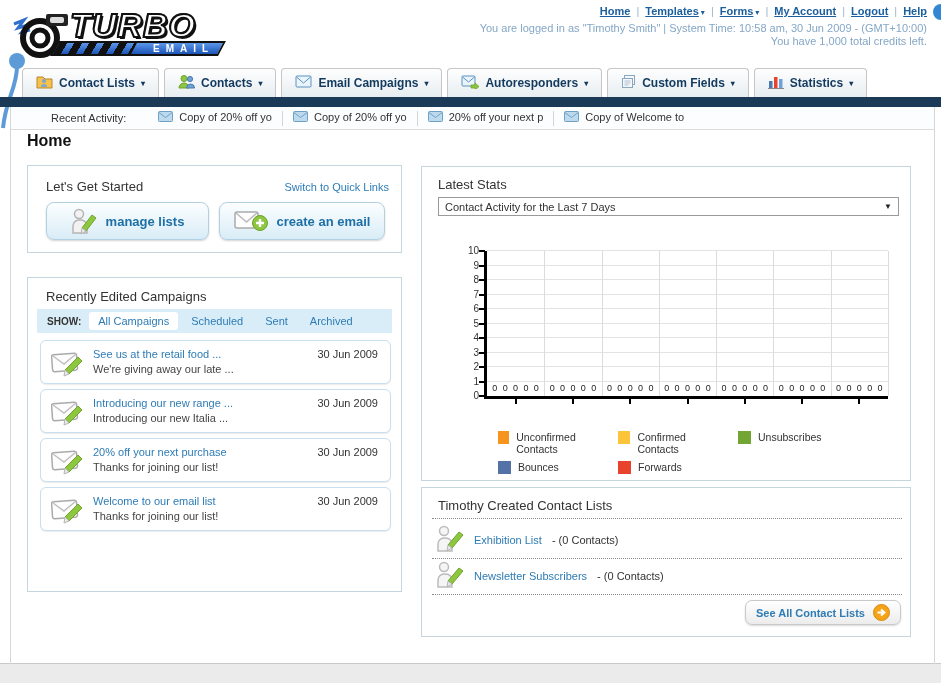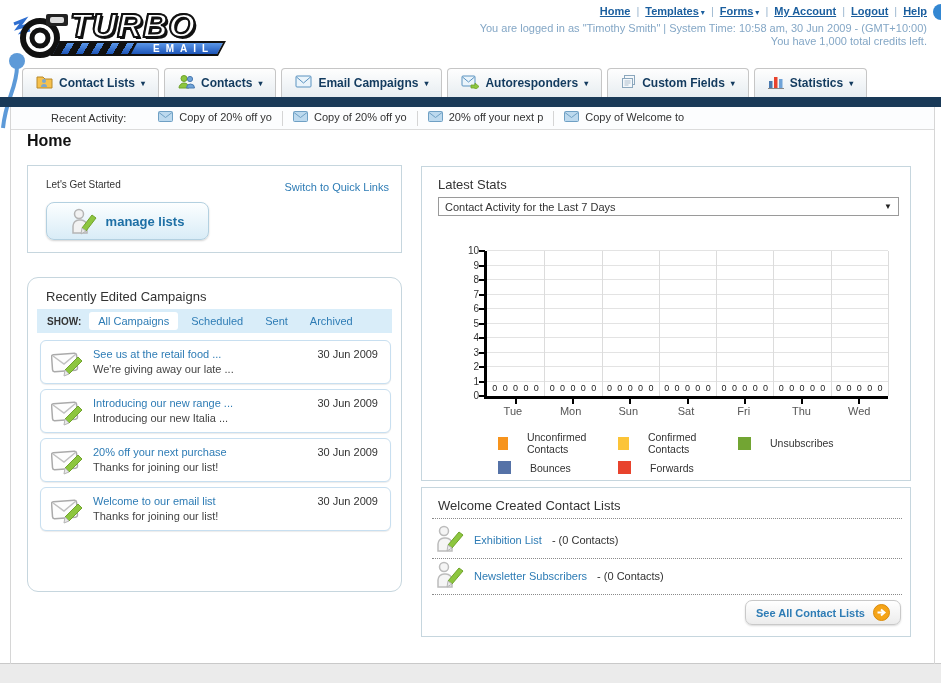--- a/index.html
+++ b/index.html
@@ -40,28 +40,28 @@
   .activity-item { display:flex; align-items:flex-start; gap:6px; padding:0 10px; border-left:1px solid #d5d5d5; height:15px; cursor:pointer; }
   .activity-item:first-of-type { border-left:none; }
   .activity-item span.txt { color:#333; white-space:nowrap; }
 
   
   .page-title { position:absolute; left:27px; top:132px; font-size:16px; font-weight:bold; color:#111; }
   .panel { position:absolute; background:#fff; border:1px solid #c6d6de; }
 
   
   .gs-panel { left:27px; top:165px; width:375px; height:88px; }
-  .gs-title { position:absolute; left:18px; top:13px; font-size:10px; color:#333; }
+  .gs-title { position:absolute; left:18px; top:13px; font-size:13px; color:#333; }
   .gs-switch { position:absolute; right:12px; top:15px; font-size:11px; color:#2e7cb5; cursor:pointer; }
   .big-btn { position:absolute; top:36px; height:38px; border:1px solid #b3d0e0; border-radius:8px; background:linear-gradient(#fcfeff,#d9ecf7); box-shadow:0 1px 2px rgba(0,0,0,.18); display:flex; align-items:center; justify-content:center; gap:9px; font-size:13px; font-weight:bold; color:#1d6fa5; cursor:pointer; }
   .big-btn.b1 { left:18px; width:163px; }
   .big-btn.b2 { left:191px; width:166px; }
 
   
-  .camp-panel { left:27px; top:277px; width:375px; height:315px;border-radius:11px; }
+  .camp-panel { left:27px; top:277px; width:375px; height:315px; }
   .camp-title { position:absolute; left:18px; top:11px; font-size:13px; color:#333; }
   .camp-tabstrip { position:absolute; left:9px; top:31px; width:355px; height:24px; background:#d9edf9; display:flex; align-items:center; font-size:11px; }
   .show-label { font-weight:bold; color:#333; font-size:10px; margin:0 8px 0 10px; }
   .camp-tab { color:#2e7cb5; padding:3px 9px; margin-right:4px; cursor:pointer; border-radius:3px; }
   .camp-tab.active { background:#fff; color:#2e7cb5; }
   .camp-card { position:absolute; left:12px; width:351px; height:44px; border:1px solid #c8dff0; border-radius:6px; background:#fff; box-shadow:0 1px 1px rgba(0,0,0,.08); cursor:pointer; }
   .camp-card .cicon { position:absolute; left:10px; top:8px; }
   .camp-card .ctitle { position:absolute; left:52px; top:7px; font-size:11px; color:#2e7cb5; }
   .camp-card .csub { position:absolute; left:52px; top:22px; font-size:11px; color:#444; }
   .camp-card .cdate { position:absolute; right:12px; top:7px; font-size:11px; color:#333; }
@@ -77,21 +77,21 @@
   .plot { position:absolute; left:46px; top:6px; width:404px; height:148px; border-left:3px solid #000; border-bottom:3px solid #000; }
   .hgrid { position:absolute; left:0; width:100%; height:1px; background:#e3e3e3; }
   .vgrid { position:absolute; top:0; height:100%; width:1px; background:#dcdcdc; }
   .ylab { position:absolute; right:100%; margin-right:8px; font-size:10px; color:#333; transform:translateY(5px); }
   .ydash { position:absolute; left:-8px; width:6px; height:2px; background:#000; }
   .xdash { position:absolute; bottom:-8px; width:2px; height:5px; background:#000; }
   .zeros-row { position:absolute; bottom:3px; display:flex; justify-content:space-evenly; font-size:9px; color:#222; }
   .xlabels { position:absolute; left:46px; top:160px; width:404px; display:flex; }
   .xlabels span { flex:1; text-align:center; font-size:11px; color:#555; }
   .legend { position:absolute; left:64px; top:264px; display:grid; grid-template-columns:120px 120px 140px; row-gap:6px; }
-  .leg-item { display:flex; align-items:center; gap:19px; font-size:10.5px; color:#333;padding-left:12px; }
+  .leg-item { display:flex; gap:7px; font-size:10.5px; color:#333;padding-left:12px; }
   .leg-swatch { width:13px; height:13px; }
 
   
   .cl-panel { left:421px; top:487px; width:490px; height:150px; }
   .cl-title { position:absolute; left:16px; top:10px; font-size:13px; color:#333; }
   .cl-dots { position:absolute; left:10px; width:470px; border-top:1px dotted #8a8a8a; }
   .cl-item { position:absolute; left:14px; height:32px; display:flex; align-items:center; gap:10px; font-size:11px; cursor:pointer; }
   .cl-item .nm { color:#2e7cb5; }
   .cl-item .sfx { color:#333; }
   .see-all { right:9px; top:112px; }
@@ -225,20 +225,29 @@
     <div class="gs-title">Let's Get Started</div>
     <a class="gs-switch">Switch to Quick Links</a>
     <div class="big-btn b1">
       <svg width="26" height="27" viewBox="0 0 26 27">
         <circle cx="8" cy="6" r="4.5" fill="#f2f2f2" stroke="#b5b5b5" stroke-width="1.5"></circle>
         <path d="M2 25 v-7 a6 6 0 0 1 6-6 h2 a6 6 0 0 1 6 6 v7 z" fill="#f2f2f2" stroke="#b5b5b5" stroke-width="1.5"></path>
         <path d="M11 20 L21 7 L25 10 L15 23 Z" fill="#8dc63f" stroke="#6fa32a"></path>
         <path d="M11 20 L10 26 L15 23 Z" fill="#e9e9e9" stroke="#b5b5b5"></path>
       </svg>
       <span>manage lists</span>
+    </div>
+    <div class="big-btn b2">
+      <svg width="34" height="24" viewBox="0 0 34 24">
+        <rect x="1" y="3" width="23" height="16" rx="2" fill="#fdfdfd" stroke="#aaa" stroke-width="1.5"></rect>
+        <path d="M2 4 L12.5 13 L23 4" fill="none" stroke="#bbb" stroke-width="1.5"></path>
+        <circle cx="26" cy="14" r="7.5" fill="#8dc63f" stroke="#6fa32a"></circle>
+        <path d="M26 10 v8 M22 14 h8" stroke="#fff" stroke-width="2.5"></path>
+      </svg>
+      <span>create an email</span>
     </div>
   </div>
 
   <div class="panel camp-panel">
     <div class="camp-title">Recently Edited Campaigns</div>
     <div class="camp-tabstrip">
       <span class="show-label">SHOW:</span>
     <span class="camp-tab active">All Campaigns</span>
         <span class="camp-tab">Scheduled</span>
         <span class="camp-tab">Sent</span>
@@ -387,29 +396,20 @@
           <div class="xdash" style="left: calc(78.5714% - 1px);"></div>
           <div class="zeros-row" style="left: 85.7143%; width: 14.2857%;">
             <span>0</span>
             <span>0</span>
             <span>0</span>
             <span>0</span>
             <span>0</span>
           </div>
           <div class="xdash" style="left: calc(92.8571% - 1px);"></div>
         </div>
-      <div class="xlabels">
-          <span>Tue</span>
-          <span>Mon</span>
-          <span>Sun</span>
-          <span>Sat</span>
-          <span>Fri</span>
-          <span>Thu</span>
-          <span>Wed</span>
-        </div>
     </div>
     <div class="legend">
         <div class="leg-item">
           <span class="leg-swatch" style="background: rgb(247, 148, 29);"></span>
           <span>Unconfirmed Contacts</span>
         </div>
         <div class="leg-item">
           <span class="leg-swatch" style="background: rgb(252, 196, 56);"></span>
           <span>Confirmed Contacts</span>
         </div>
@@ -422,21 +422,21 @@
           <span>Bounces</span>
         </div>
         <div class="leg-item">
           <span class="leg-swatch" style="background: rgb(232, 67, 45);"></span>
           <span>Forwards</span>
         </div>
       </div>
   </div>
 
   <div class="panel cl-panel">
-    <div class="cl-title">Welcome Created Contact Lists</div>
+    <div class="cl-title">Timothy Created Contact Lists</div>
     <div class="pill-btn see-all">
       <span>See All Contact Lists</span>
       <svg width="17" height="17" viewBox="0 0 17 17">
         <circle cx="8.5" cy="8.5" r="8" fill="#f5a418" stroke="#d98b0a"></circle>
         <path d="M4.5 8.5 h6 M8 5.5 l3.5 3 -3.5 3" stroke="#fff" stroke-width="2" fill="none"></path>
       </svg>
     </div>
   <div class="cl-dots" style="top: 30px;"></div>
       <div class="cl-item" style="top: 36px;">
         <span><svg width="28" height="28" viewBox="0 0 28 28">

